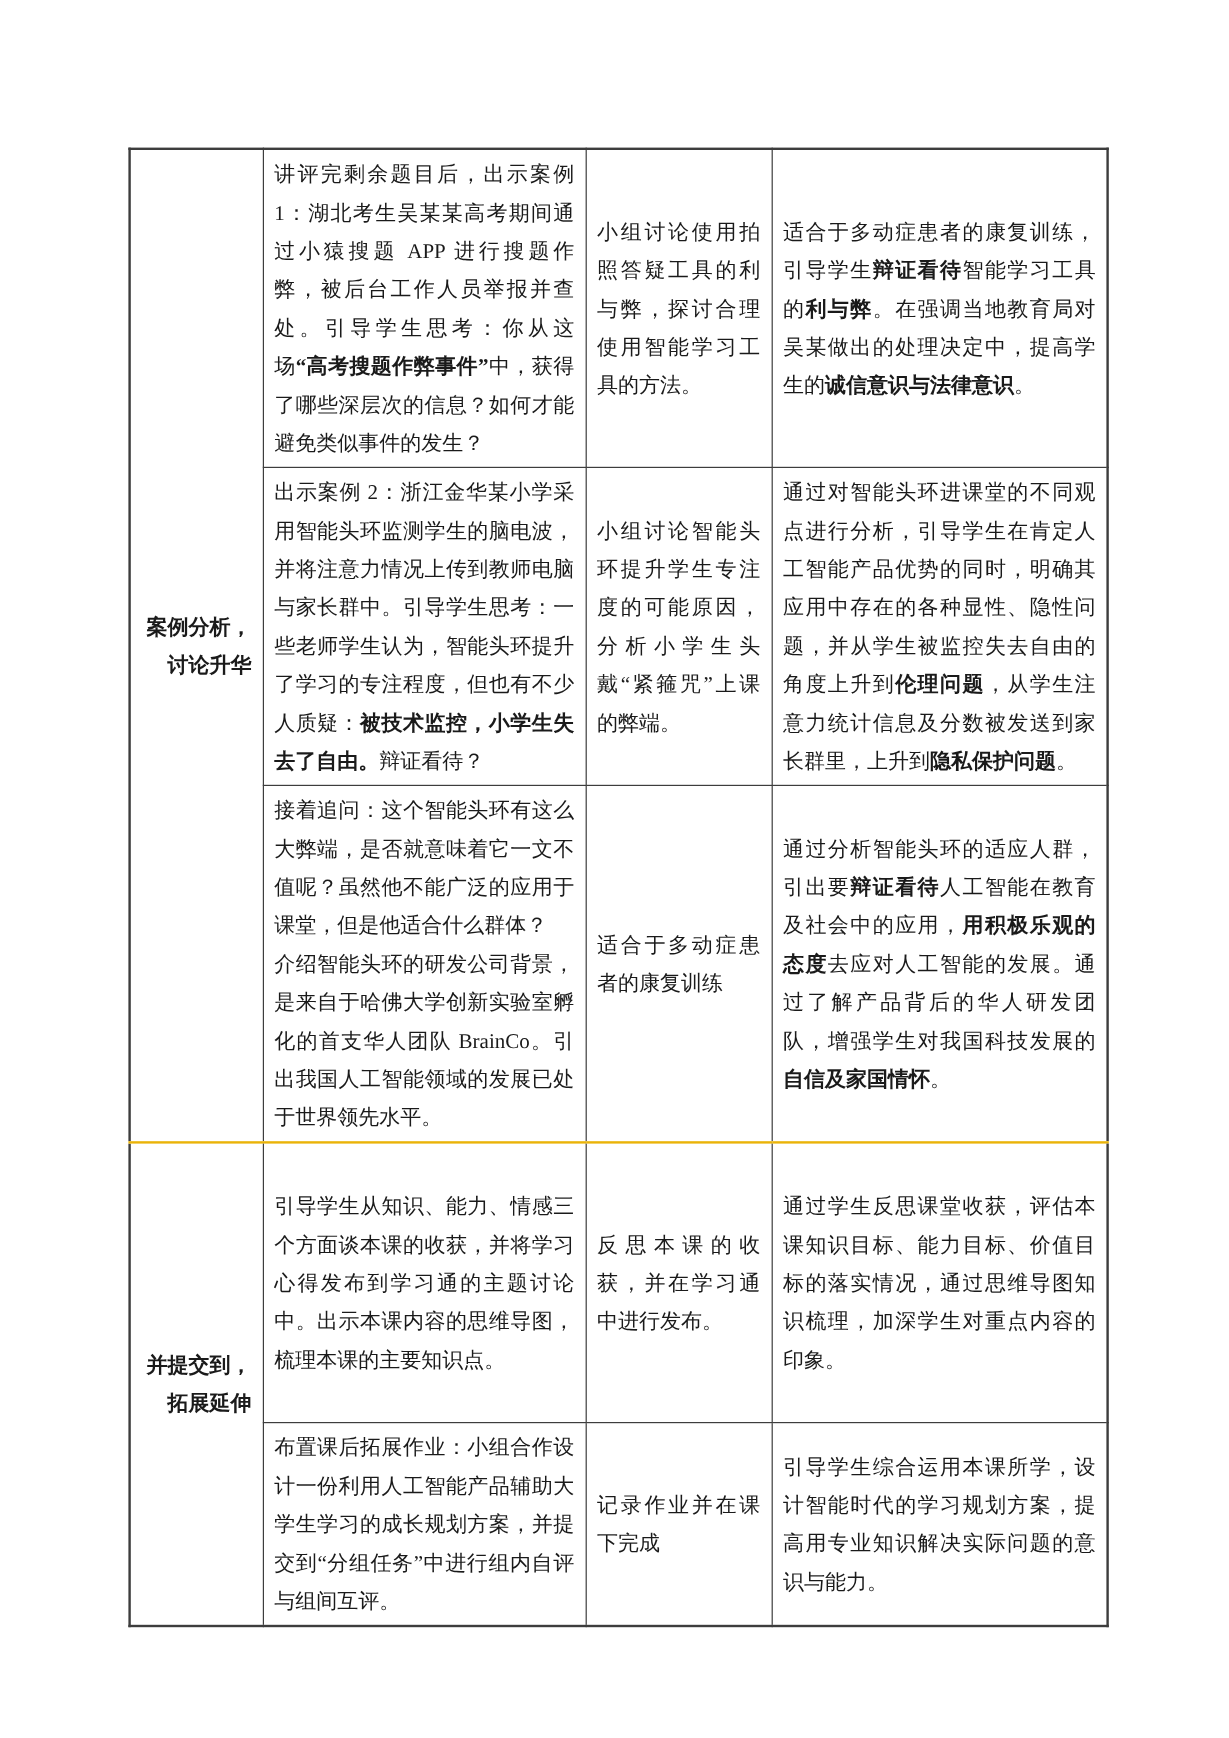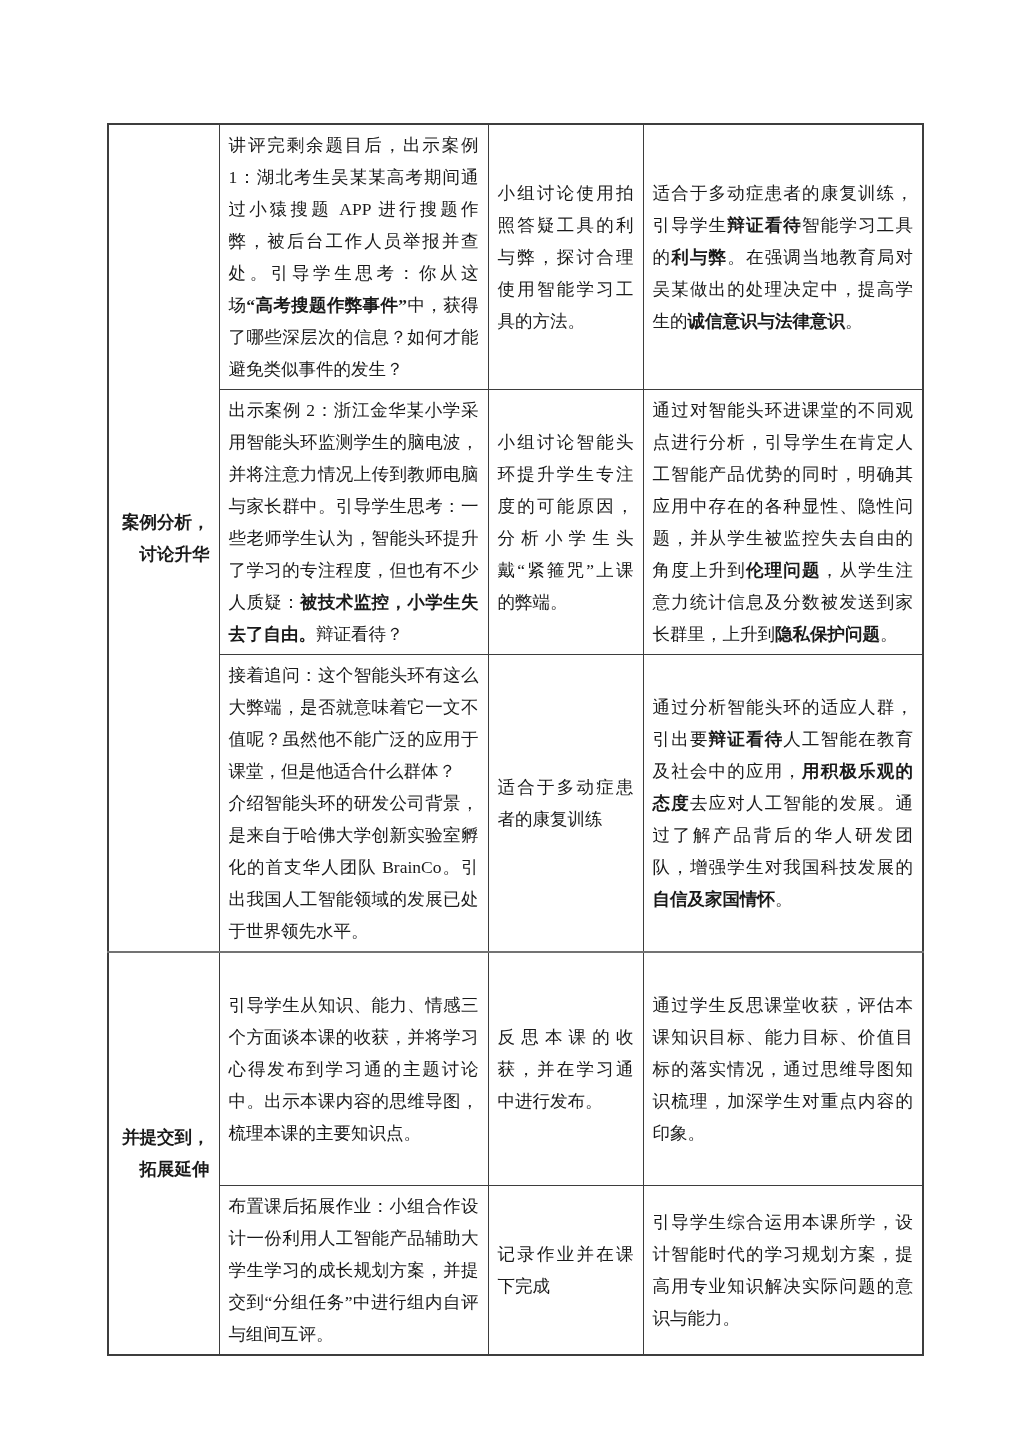--- a/index.html
+++ b/index.html
@@ -27,21 +27,21 @@
   }
   table.lesson td {
     border: 1px solid #3d3d3d;
     vertical-align: middle;
     padding: 4px 9px;
     font-size: 17.5px;
     line-height: 32px;
     overflow: hidden;
   }
   tr.section-start > td {
-    border-top: 2px solid #737373;
+    border-top: 2px solid #eab308;
   }
   td.stage {
     text-align: right;
     font-weight: bold;
     white-space: pre-wrap;
     padding: 4px 4px;
     margin-left: 16px;
   }
   td.teacher, td.intent {
     text-align: justify;

